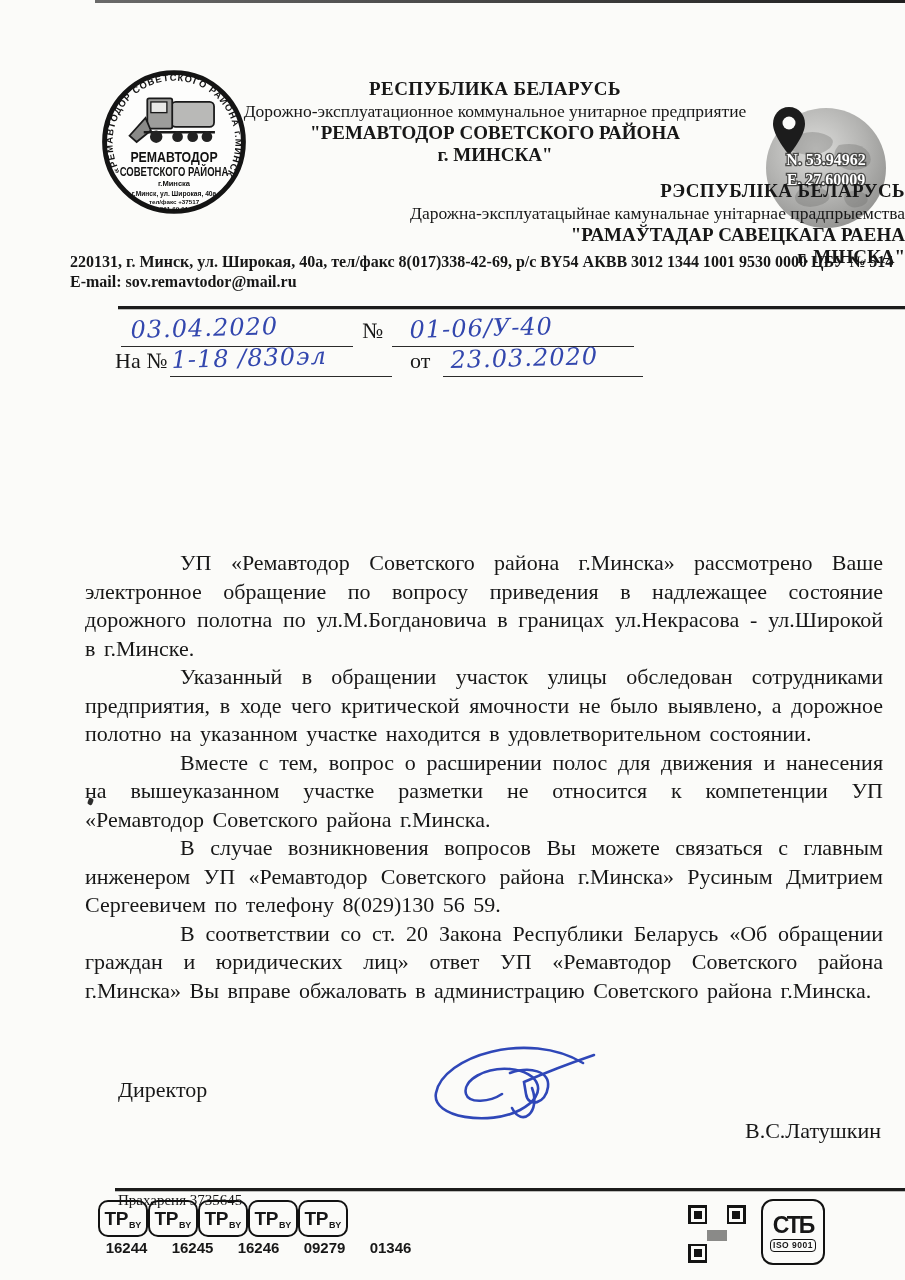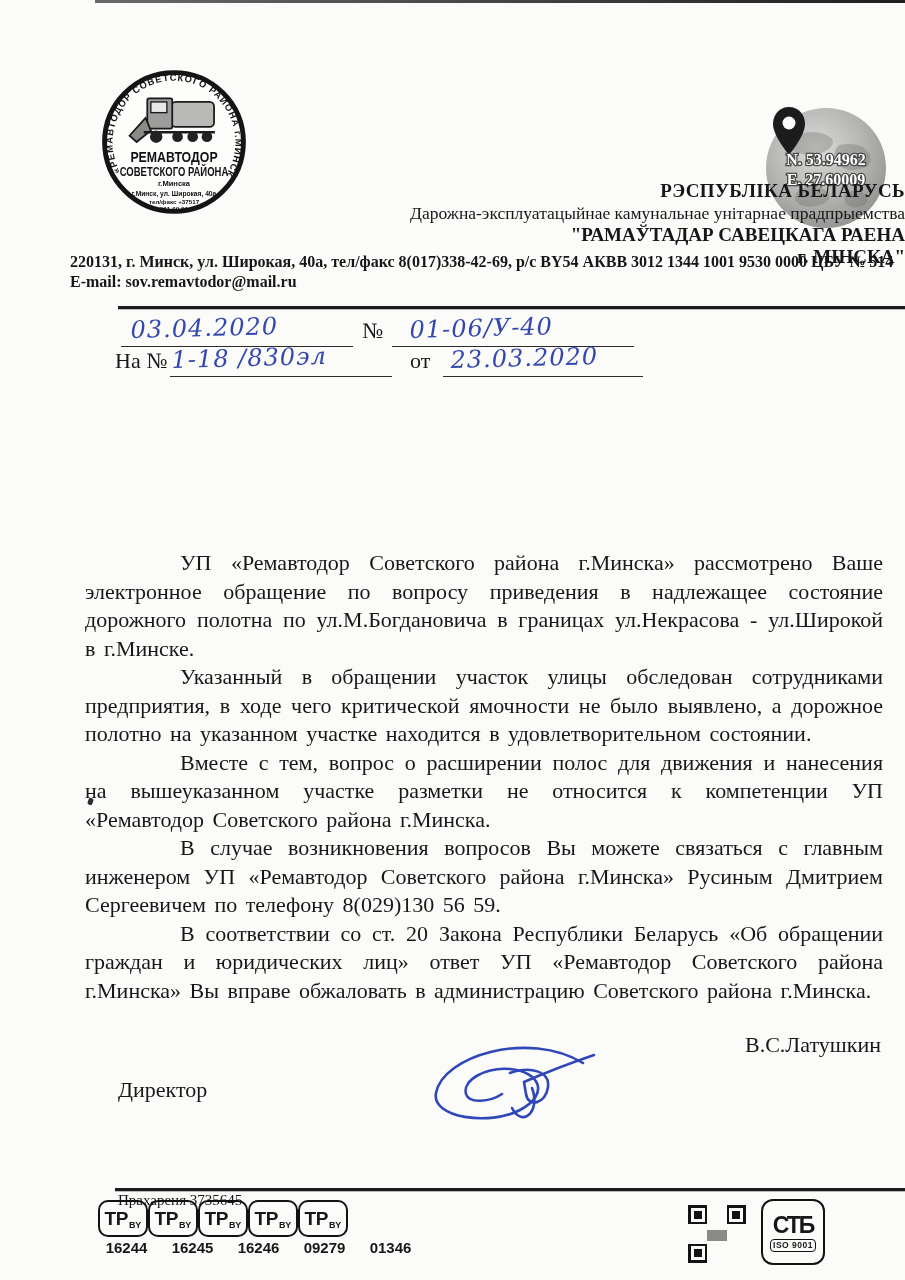--- a/index.html
+++ b/index.html
@@ -98,20 +98,26 @@
       <path d="M95 108 q12 -6 20 2 q5 7 -4 11 q-11 4 -16 -3 q-4 -6 0 -10z"></path>
     </g>
     <g>
       <path d="M38 22 C28 22 22 30 22 39 C22 51 38 70 38 70 C38 70 54 51 54 39 C54 30 48 22 38 22 Z" fill="#1c1c1c"></path>
       <circle cx="38" cy="38" r="6.5" fill="#fbfbf9"></circle>
     </g>
     <text class="globe-text" x="75" y="80" text-anchor="middle" font-size="16" fill="#ffffff" stroke="#4a4a48" stroke-width="2.6" paint-order="stroke">N. 53.94962</text>
     <text class="globe-text" x="75" y="100" text-anchor="middle" font-size="16" fill="#ffffff" stroke="#4a4a48" stroke-width="2.6" paint-order="stroke">E. 27.60009</text>
   </svg>
 
+  <div class="abs hdr" style="top:78px;">
+    <div class="country">РЕСПУБЛИКА БЕЛАРУСЬ</div>
+    <div class="orgtype">Дорожно-эксплуатационное коммунальное унитарное предприятие</div>
+    <div class="orgname">"РЕМАВТОДОР СОВЕТСКОГО РАЙОНА</div>
+    <div class="orgname">г. МИНСКА"</div>
+  </div>
   <div class="abs hdr" style="top:180px;text-align:right;">
     <div class="country">РЭСПУБЛІКА БЕЛАРУСЬ</div>
     <div class="orgtype">Дарожна-эксплуатацыйнае камунальнае унітарнае прадпрыемства</div>
     <div class="orgname">"РАМАЎТАДАР САВЕЦКАГА РАЕНА</div>
     <div class="orgname">г. МІНСКА"</div>
   </div>
 
   <div class="abs contact" style="top:252px;">
     <div>220131, г. Минск, ул. Широкая, 40а,  тел/факс 8(017)338-42-69,  р/с BY54 АКВВ 3012 1344 1001 9530 0000 ЦБУ № 514</div>
     <div>E-mail: sov.remavtodor@mail.ru</div>
@@ -144,21 +150,21 @@
   </div>
 
   <span class="abs sig-label" style="top:1077px;left:118px;">Директор</span>
   <svg class="abs" style="left:398px;top:1038px;" width="230" height="95" viewBox="0 0 230 95">
     <g fill="none" stroke="#2f47b8" stroke-width="2.6" stroke-linecap="round">
       <path d="M185 25 C130 -8 45 18 38 55 C33 80 92 88 122 72 C152 56 142 34 112 31 C88 29 64 42 68 56 C71 66 92 64 104 56"></path>
       <path d="M112 35 C132 28 152 33 150 49 C148 66 130 70 128 56 L126 44 C142 37 158 30 196 17"></path>
       <path d="M134 50 C143 74 124 90 114 70"></path>
     </g>
   </svg>
-  <span class="abs sig-label" style="top:1032px;left:745px;">В.С.Латушкин</span>
+  <span class="abs sig-label" style="top:1118px;left:745px;">В.С.Латушкин</span>
 
   <span class="abs executor" style="top:1152px;left:118px;">Прахареня 3735645</span>
 
   <div class="abs rule" style="top:1188px;left:115px;right:0;height:2.5px;"></div>
 
   <div class="abs badges">
     <div class="tr-badge">
         <span class="tr">ТР</span>
         <span class="by">BY</span>
       </div>

